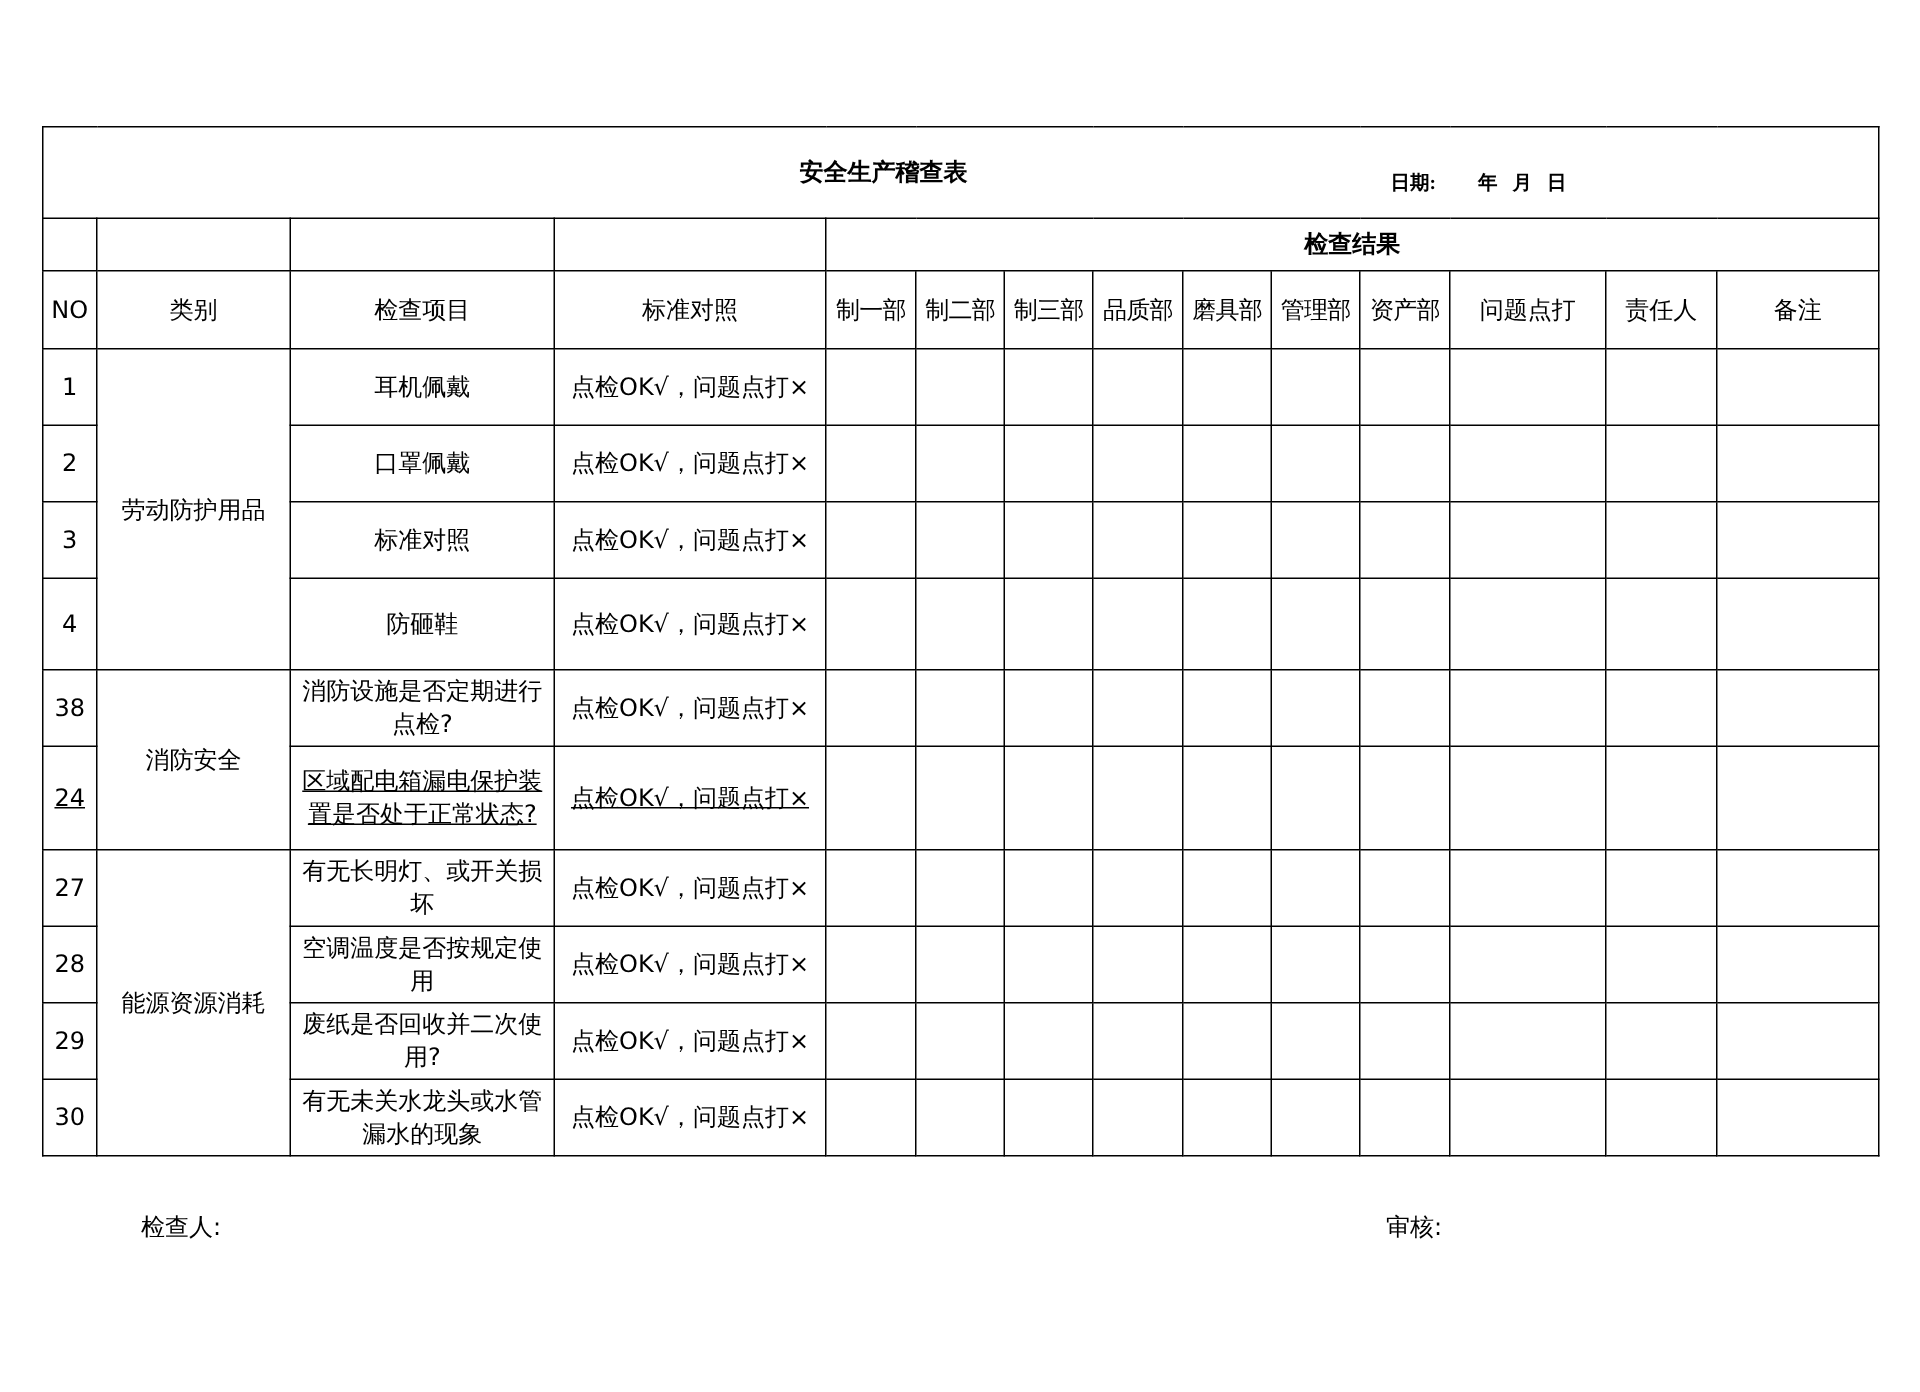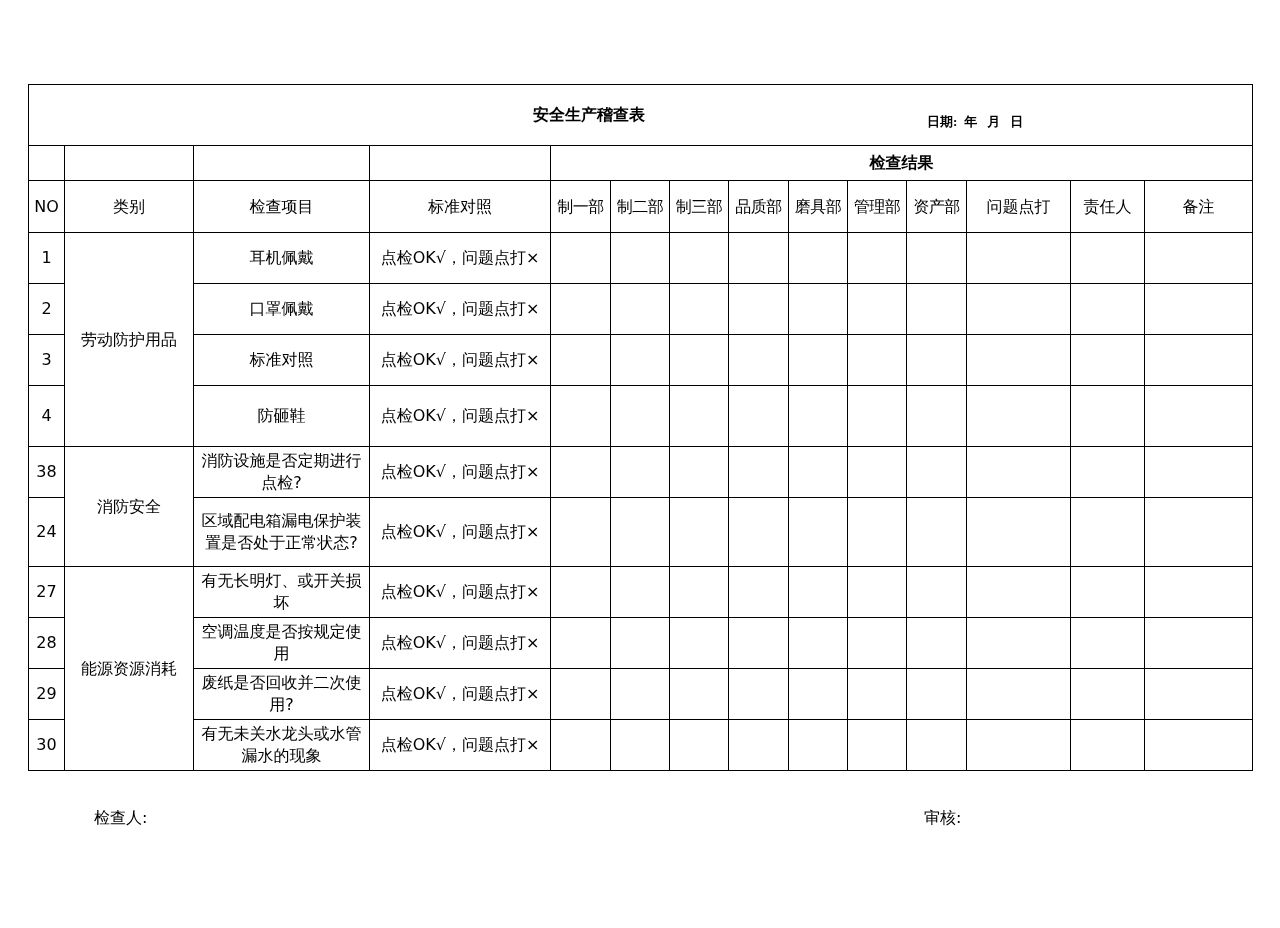--- a/index.html
+++ b/index.html
@@ -6,26 +6,26 @@
   body { width: 1280px; height: 928px; position: relative; overflow: hidden;
          font-family: "DejaVu Sans", "Liberation Sans", sans-serif; color: #000; }
   table.sheet { position: absolute; left: 28px; top: 84px; border-collapse: collapse;
                 table-layout: fixed; width: 1224px; }
   table.sheet td { border: 1.5px solid #000; text-align: center; vertical-align: middle;
                    font-size: 16px; line-height: 22px; padding: 0; overflow: hidden; }
   .title-cell { height: 60px; position: relative; }
   .title-text { position: absolute; left: 504px; top: 12px; font-size: 16px; font-weight: bold; line-height: 36px; }
   .date-box { position: absolute; left: 898px; top: 26px; font-size: 13px; font-weight: bold; }
   .date-box span { margin-right: 10px; }
-  .date-box .dl { margin-right: 7px; font-family: Liberation Serif, serif; }
+  .date-box .dl { margin-right: 28px; font-family: Liberation Serif, serif; }
   .h1 { height: 35px; font-weight: bold; }
   .h2 { height: 52px; padding-left: 16px; }
   .r53 { height: 51px; }
   .r62 { height: 61px; }
-  .r70 { height: 69px; }
+  .r70 { height: 69px; text-decoration: underline; }
   td.dept { font-size: 16px; letter-spacing: -0.5px; white-space: nowrap; }
   td.std { text-align: left; padding-left: 4px; white-space: nowrap; font-size: 16px; }
   td.item { padding: 0 6px; }
   .footer { position: absolute; top: 808px; font-size: 16px; text-align: center; }
 </style>
 </head>
 <body>
 
 <table class="sheet">
   <colgroup>

